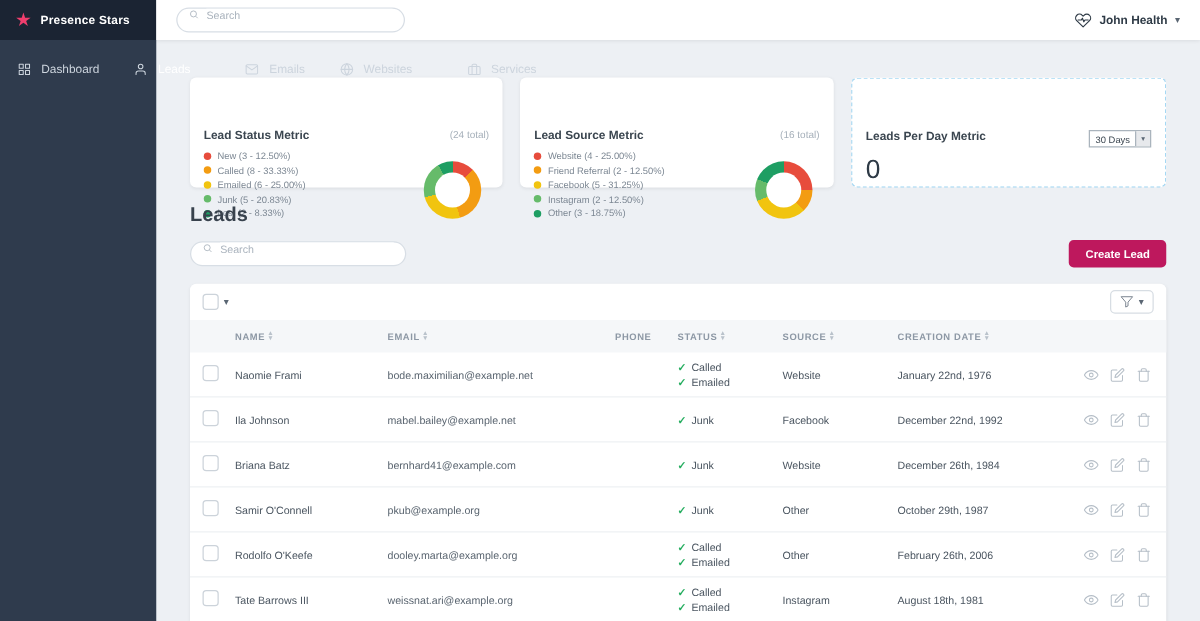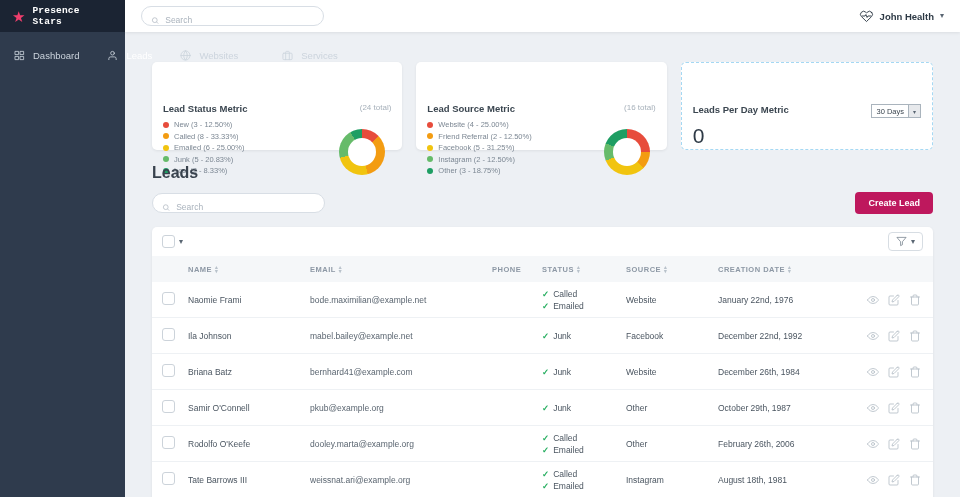--- a/index.html
+++ b/index.html
@@ -5,31 +5,31 @@
   * { margin:0; padding:0; box-sizing:border-box; }
   html,body { width:960px; height:497px; overflow:hidden; }
   body { font-family:"Liberation Sans", sans-serif; background:#edf0f4; color:#3b4650; }
 
   .app { display:flex; width:960px; height:497px; }
 
   
   .sidebar { width:125px; min-width:125px; background:#2f3b4d; display:flex; flex-direction:column; }
   .sidebar-header { height:32px; background:#1b2433; display:flex; align-items:center; gap:7px; padding:0 12px; }
   .brand-star { color:#ef3e6d; font-size:15px; line-height:1; }
-  .brand-name { color:#ffffff; font-size:9.5px; font-weight:bold; letter-spacing:.2px;font-family:Liberation Mono, monospace; }
+  .brand-name { color:#ffffff; font-size:9.5px; font-weight:bold; letter-spacing:.2px; }
   .nav { padding-top:12px; display:flex; flex-direction:row; }
   .nav-item { display:flex; align-items:center; gap:8px; padding:6px 14px; color:#ccd4dd; font-size:9.5px; cursor:pointer; }
   .nav-item.indent { padding-left:30px; }
   .nav-item.active { color:#ffffff; }
   .nav-item svg { width:11px; height:11px; stroke:#ccd4dd; fill:none; stroke-width:1.8; stroke-linecap:round; stroke-linejoin:round; flex:0 0 auto; }
 
   
   .main { flex:1; display:flex; flex-direction:column; min-width:0; }
   .topbar { height:32px; background:#ffffff; box-shadow:0 1px 3px rgba(0,0,0,.08); display:flex; align-items:center; justify-content:space-between; padding:0 16px; position:relative; z-index:2; }
-  .search-box { display:flex; align-items:flex-end; gap:6px; border:1px solid #d8dee5; border-radius:14px; height:20px; padding:0 9px; width:183px; background:#fff; }
+  .search-box { display:flex; align-items:flex-start; gap:6px; border:1px solid #d8dee5; border-radius:14px; height:20px; padding:0 9px; width:183px; background:#fff; }
   .search-box svg { width:9px; height:9px; stroke:#a9b2bc; fill:none; stroke-width:2; }
   .search-box input { border:none; outline:none; font-size:8.5px; color:#3b4650; width:100%; font-family:"Liberation Sans", sans-serif; }
   .search-box input::placeholder { color:#aab3bd; }
   .user-area { display:flex; align-items:center; gap:6px; cursor:pointer; }
   .user-area svg { width:15px; height:14px; stroke:#2e3a46; fill:none; stroke-width:1.6; stroke-linecap:round; stroke-linejoin:round; }
   .user-name { font-size:9.5px; font-weight:bold; color:#2e3a46; }
   .caret { font-size:8px; color:#5a6673; line-height:1; }
 
   .content { flex:1; padding:30px 27px 0 27px; overflow:hidden; }
 
@@ -98,20 +98,27 @@
           </svg>
         <span>Dashboard</span>
       </div>
       <div class="nav-item active">
         <svg viewBox="0 0 24 24">
             <path d="M20 21v-2a4 4 0 0 0-4-4H8a4 4 0 0 0-4 4v2"></path>
             <circle cx="12" cy="7" r="4"></circle>
           </svg>
         <span>Leads</span>
       </div>
+      <div class="nav-item indent">
+        <svg viewBox="0 0 24 24">
+            <rect x="2" y="4" width="20" height="16" rx="2"></rect>
+            <polyline points="2,6 12,13 22,6"></polyline>
+          </svg>
+        <span>Emails</span>
+      </div>
       <div class="nav-item">
         <svg viewBox="0 0 24 24">
             <circle cx="12" cy="12" r="10"></circle>
             <line x1="2" y1="12" x2="22" y2="12"></line>
             <path d="M12 2a15.3 15.3 0 0 1 4 10 15.3 15.3 0 0 1-4 10 15.3 15.3 0 0 1-4-10 15.3 15.3 0 0 1 4-10z"></path>
           </svg>
         <span>Websites</span>
       </div>
       <div class="nav-item indent">
         <svg viewBox="0 0 24 24">

